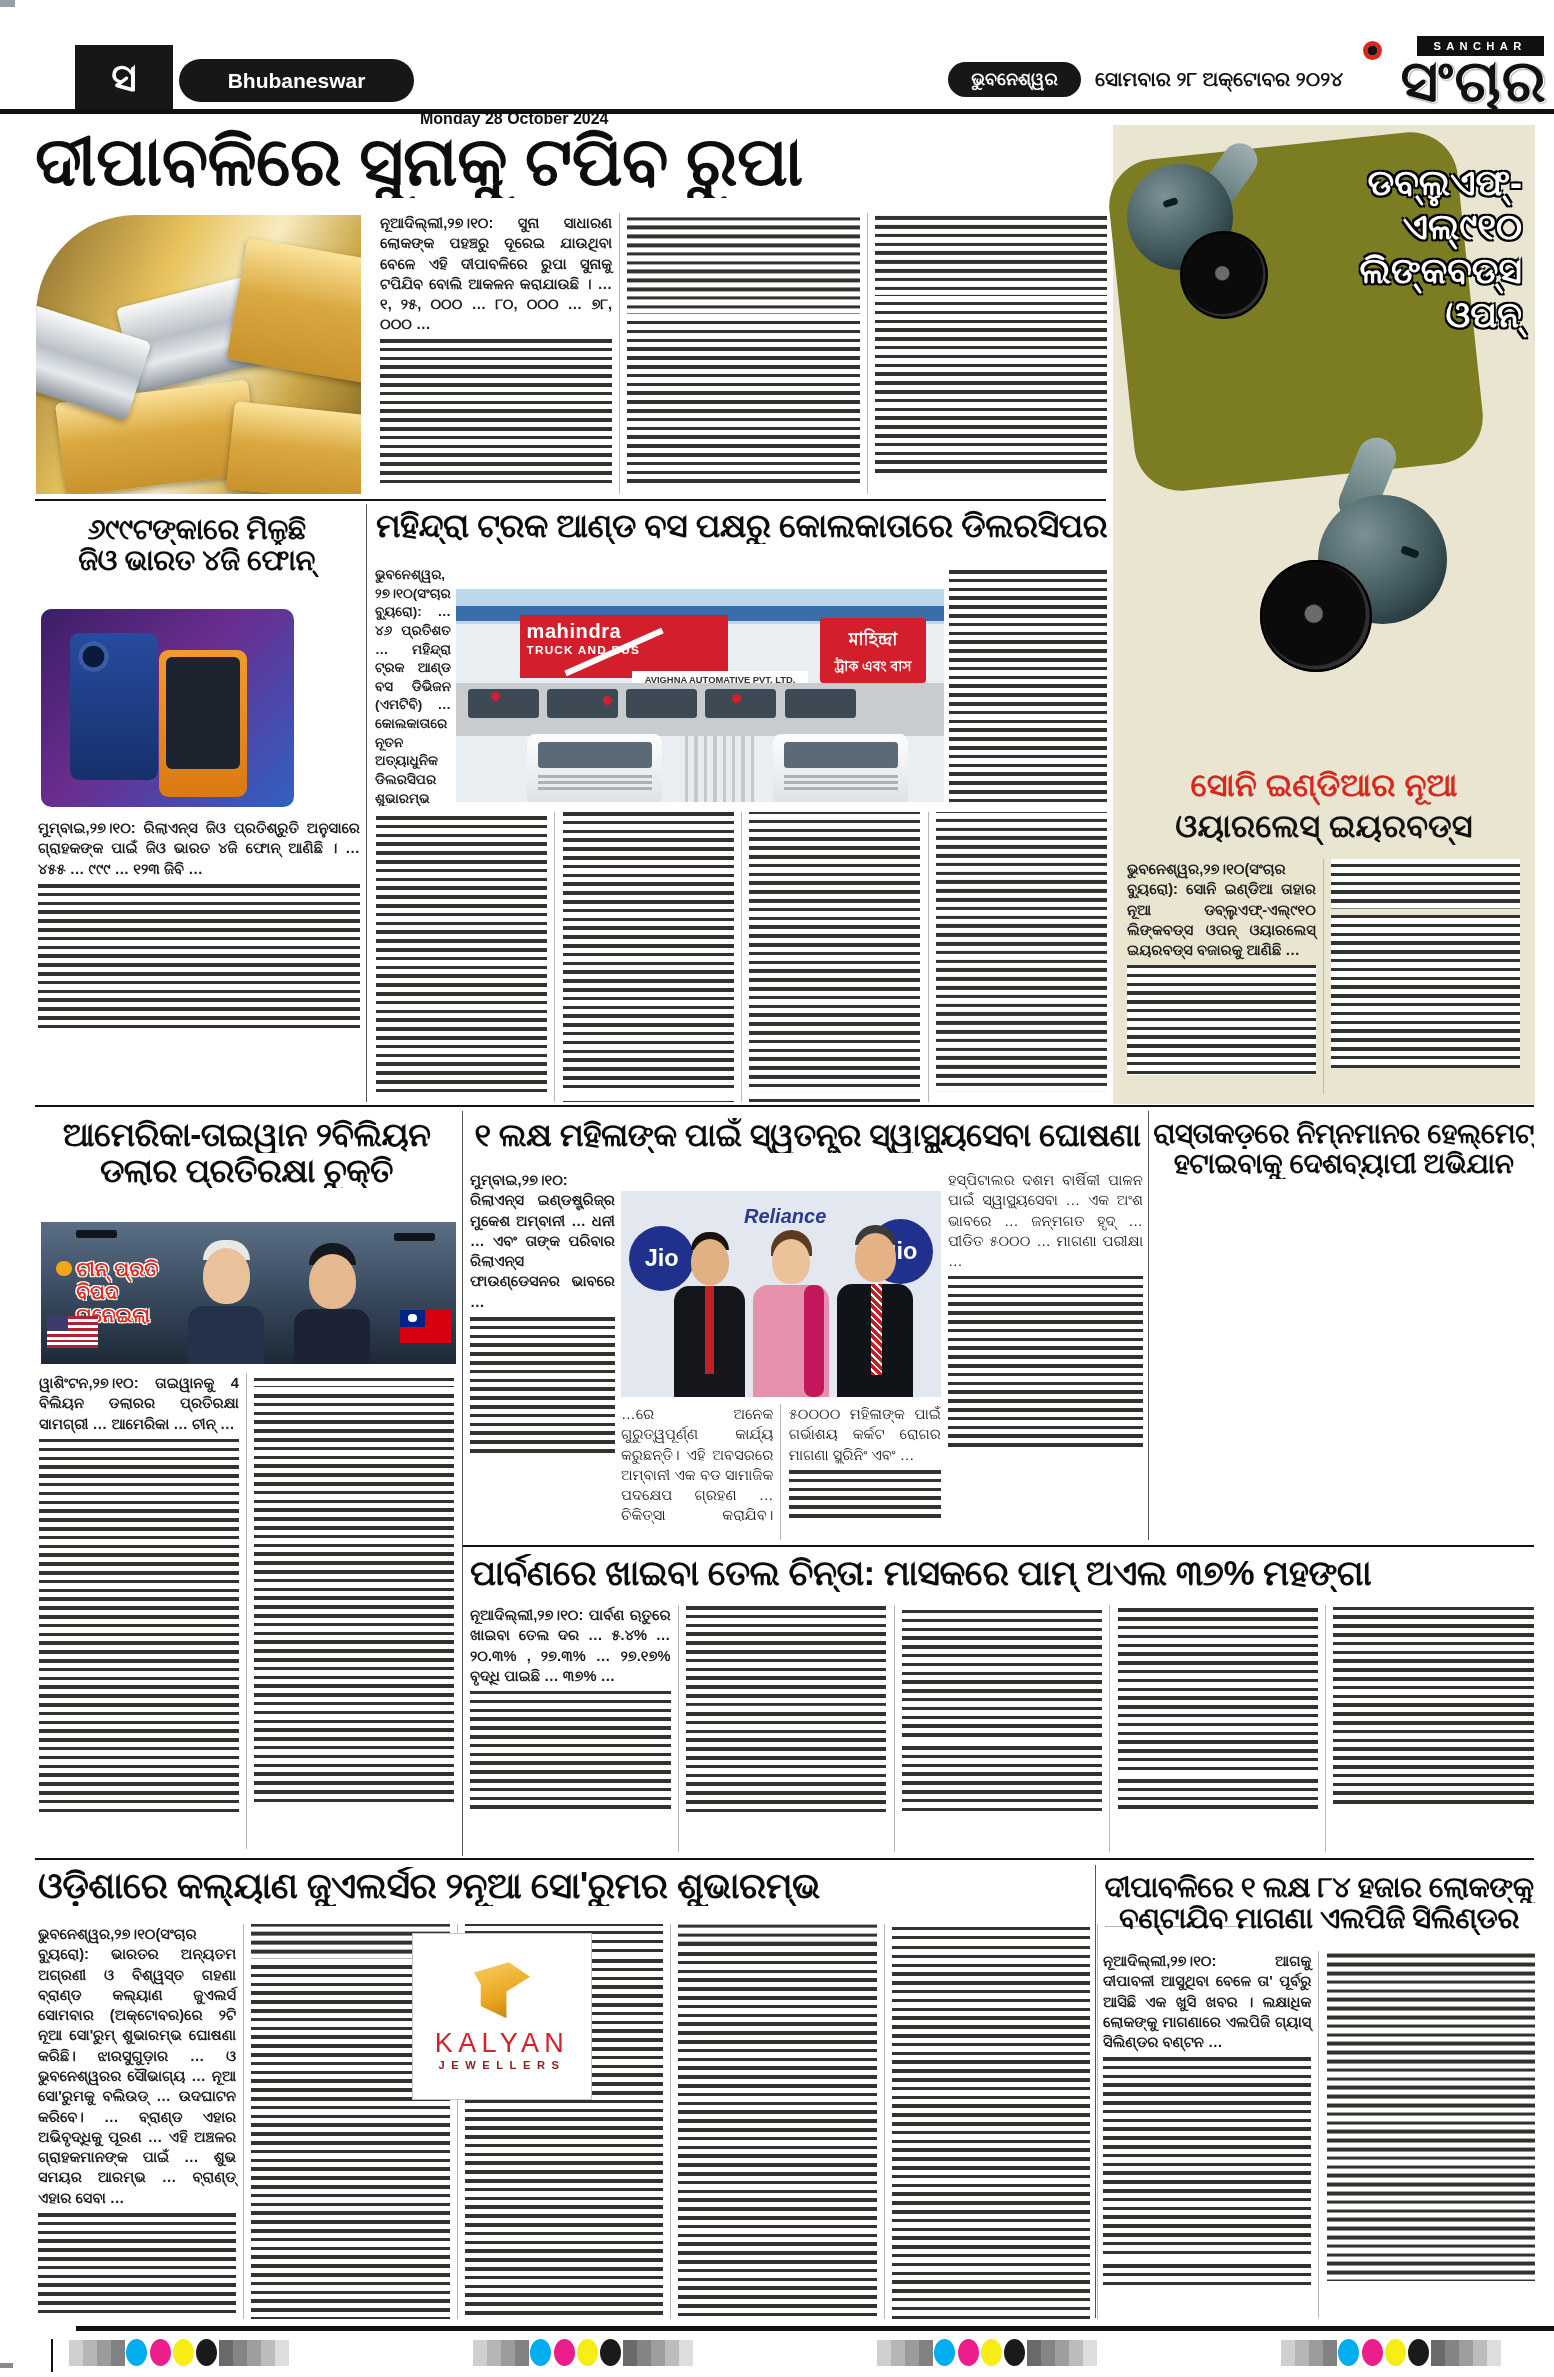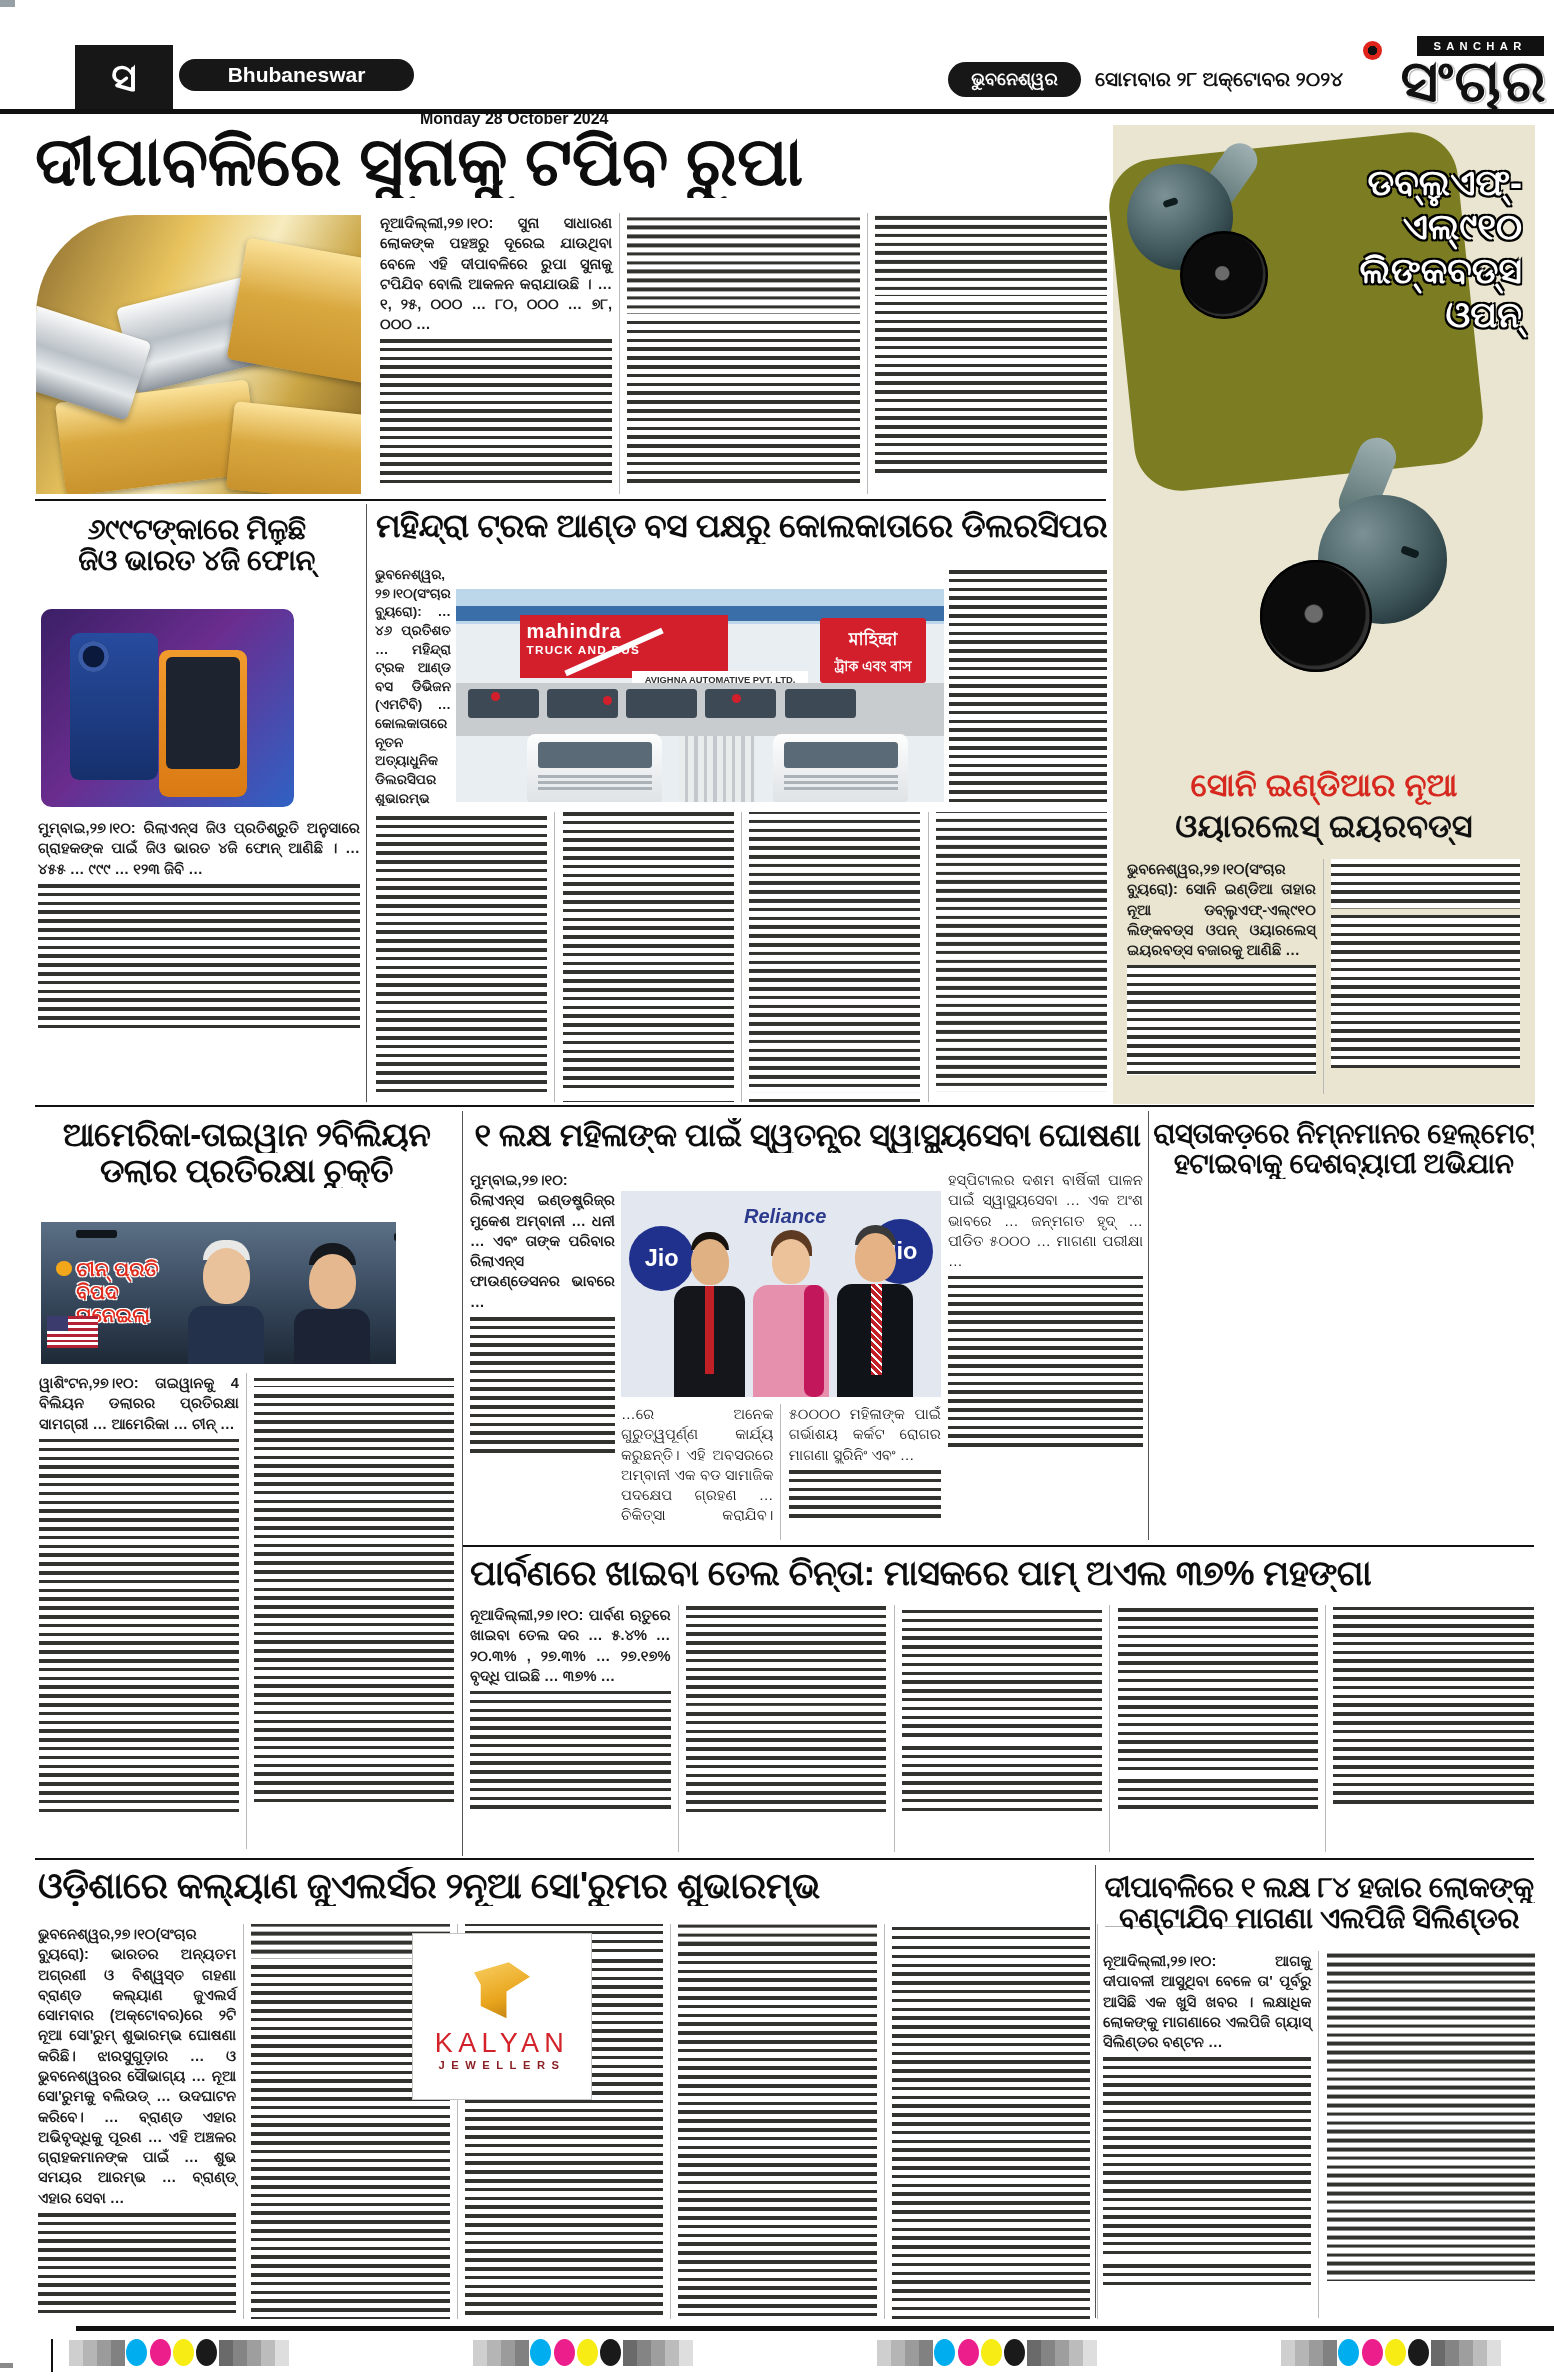--- a/index.html
+++ b/index.html
@@ -52,21 +52,21 @@
 </head>
 <body>
 
 <div class="page">
 
   <div class="abs" style="left:0;top:0;width:15.3px;height:7px;background:#97a0a5;"></div>
 
   <div class="abs" style="left:75px;top:45px;width:98px;height:66px;background:#171717;display:flex;align-items:center;justify-content:center;">
     <span style="color:#fff;font-weight:800;font-size:39px;">ସ</span>
   </div>
-  <div class="pill abs" style="left:179px;top:59px;width:235px;height:32px;font-size:21px;">
+  <div class="pill abs" style="left:179px;top:59px;width:235px;height:43px;font-size:21px;">
     <span>Bhubaneswar</span>
   </div>
   <div class="abs" style="left:420px;top:59px;height:39px;display:flex;align-items:center;font-size:16px;font-weight:800;margin-top:40px;">Monday 28 October 2024</div>
 
   <div class="pill abs" style="left:948px;top:62px;width:133px;height:35px;font-size:17.6px;border-radius:17.6px;">
     <span>ଭୁବନେଶ୍ୱର</span>
   </div>
   <div class="abs" style="left:1095px;top:62px;height:35px;display:flex;align-items:center;font-size:20px;font-weight:bold;">ସୋମବାର ୨୮ ଅକ୍ଟୋବର ୨୦୨୪</div>
 
   <div class="abs" style="left:1317px;top:32px;width:230px;height:80px;">
@@ -201,21 +201,21 @@
     <div class="greek" style="height:282px;"></div>
   </div>
 
   <div class="rule-h abs" style="left:35px;top:1105px;width:1499px;height:1.8px;"></div>
 
   <div class="headline abs center" style="left:39px;top:1117px;width:415px;font-size:33px;">
     <div class="nowrap">ଆମେରିକା-ତାଇୱାନ ୨ବିଲିୟନ</div>
     <div class="nowrap">ଡଲାର ପ୍ରତିରକ୍ଷା ଚୁକ୍ତି</div>
   </div>
 
-  <div class="photo abs" style="left:41px;top:1222px;width:355px;height:142px;background:linear-gradient(180deg,#5a6f85,#2e3d50 70%,#1d2936);">
+  <div class="photo abs" style="left:41px;top:1222px;width:415px;height:142px;background:linear-gradient(180deg,#5a6f85,#2e3d50 70%,#1d2936);">
     <div class="abs" style="left:35px;top:8.2px;width:41px;height:8.2px;background:#10161c;border-radius:2.4px;"></div>
     <div class="abs" style="left:353px;top:10.6px;width:41px;height:8.2px;background:#10161c;border-radius:2.4px;"></div>
 
     <div class="abs" style="left:147px;top:17.6px;width:76px;height:125px;">
       <div class="abs" style="left:14.7px;top:0;width:47px;height:20px;border-radius:23.5px 23.5px 0 0;background:#e8e8e6;"></div>
       <div class="face abs" style="left:14.7px;top:8.2px;width:47px;height:56px;background:#e9c19b;"></div>
       <div class="suit abs" style="left:0;top:66px;width:76px;height:59px;background:#23314a;"></div>
     </div>
 
     <div class="abs" style="left:253px;top:21px;width:76px;height:121px;">

